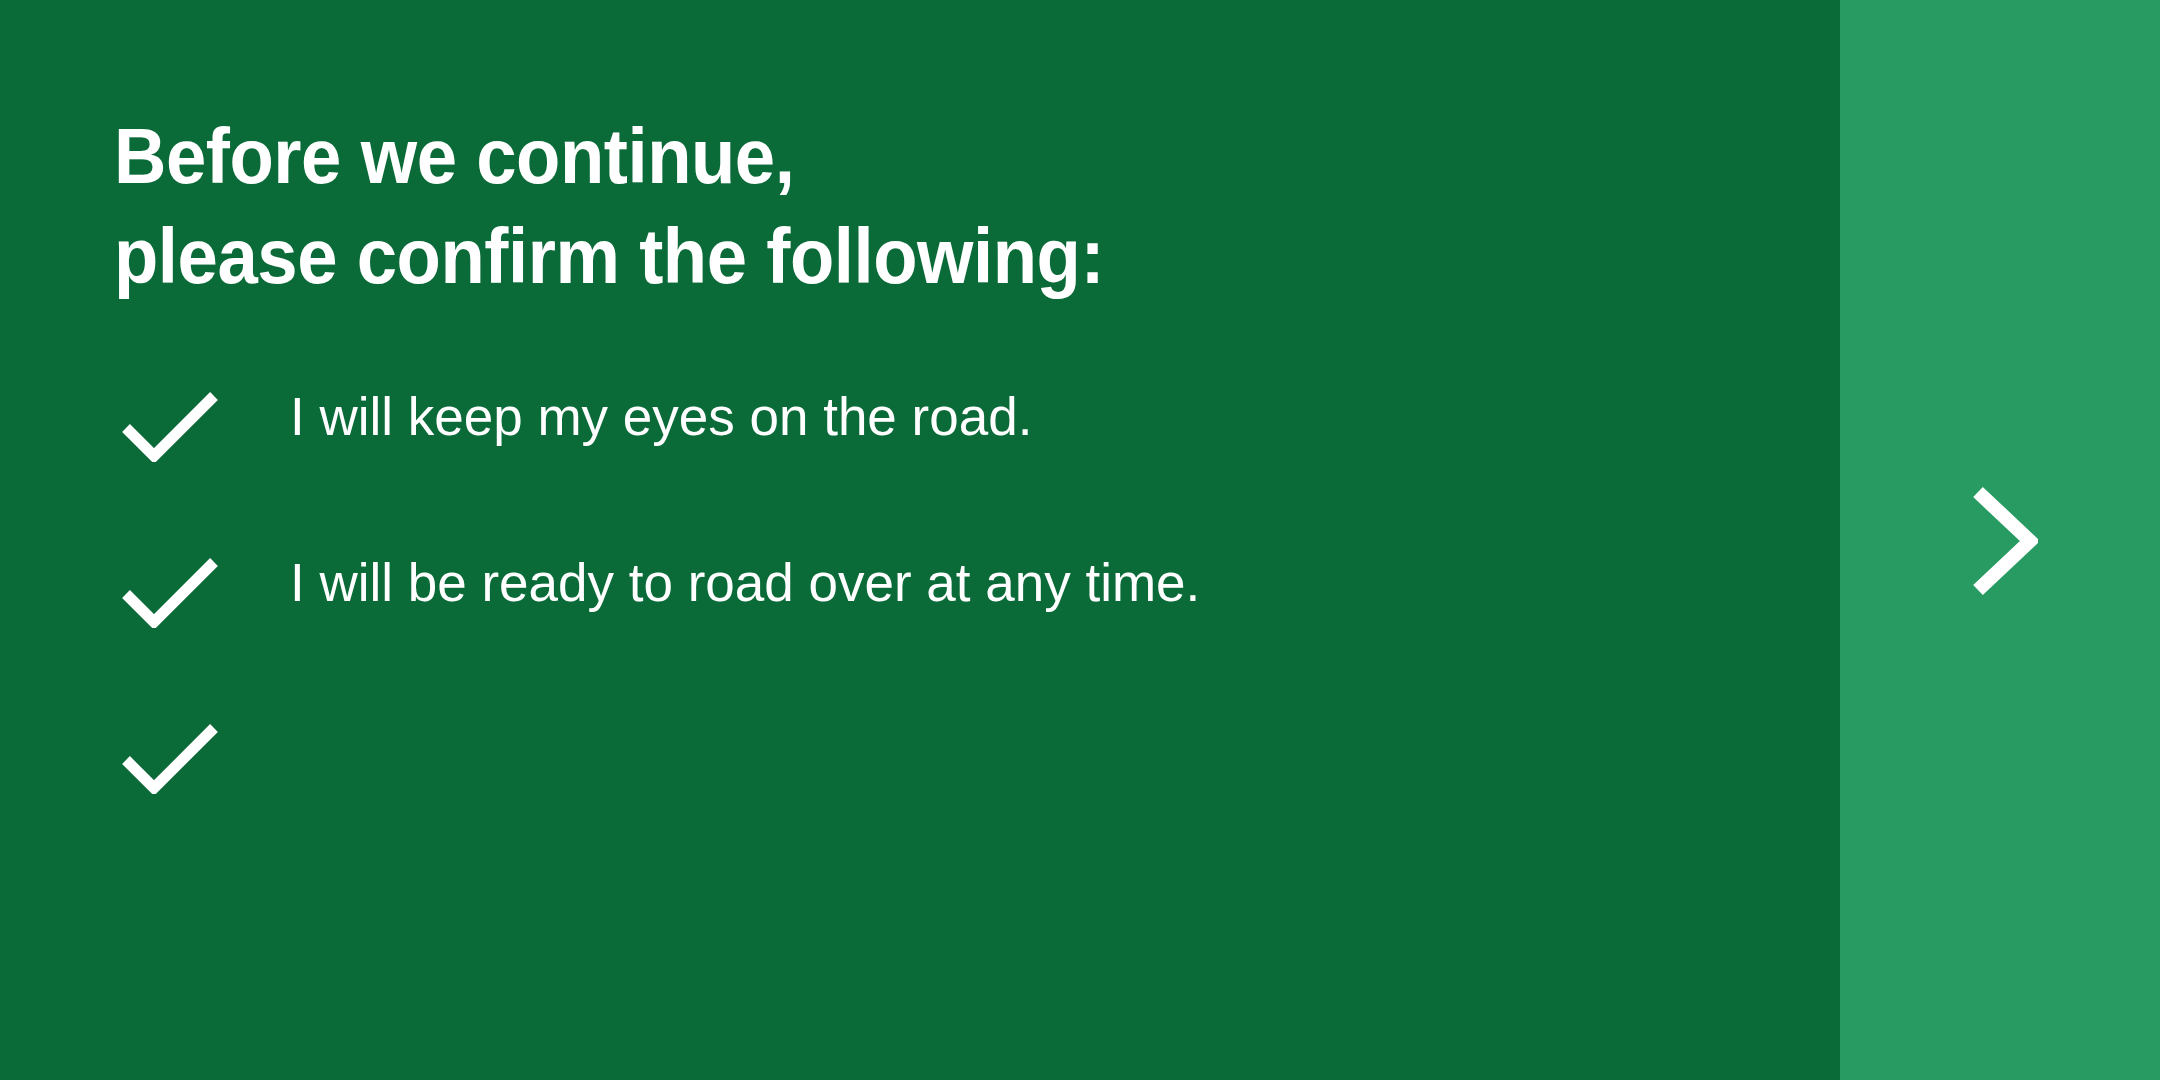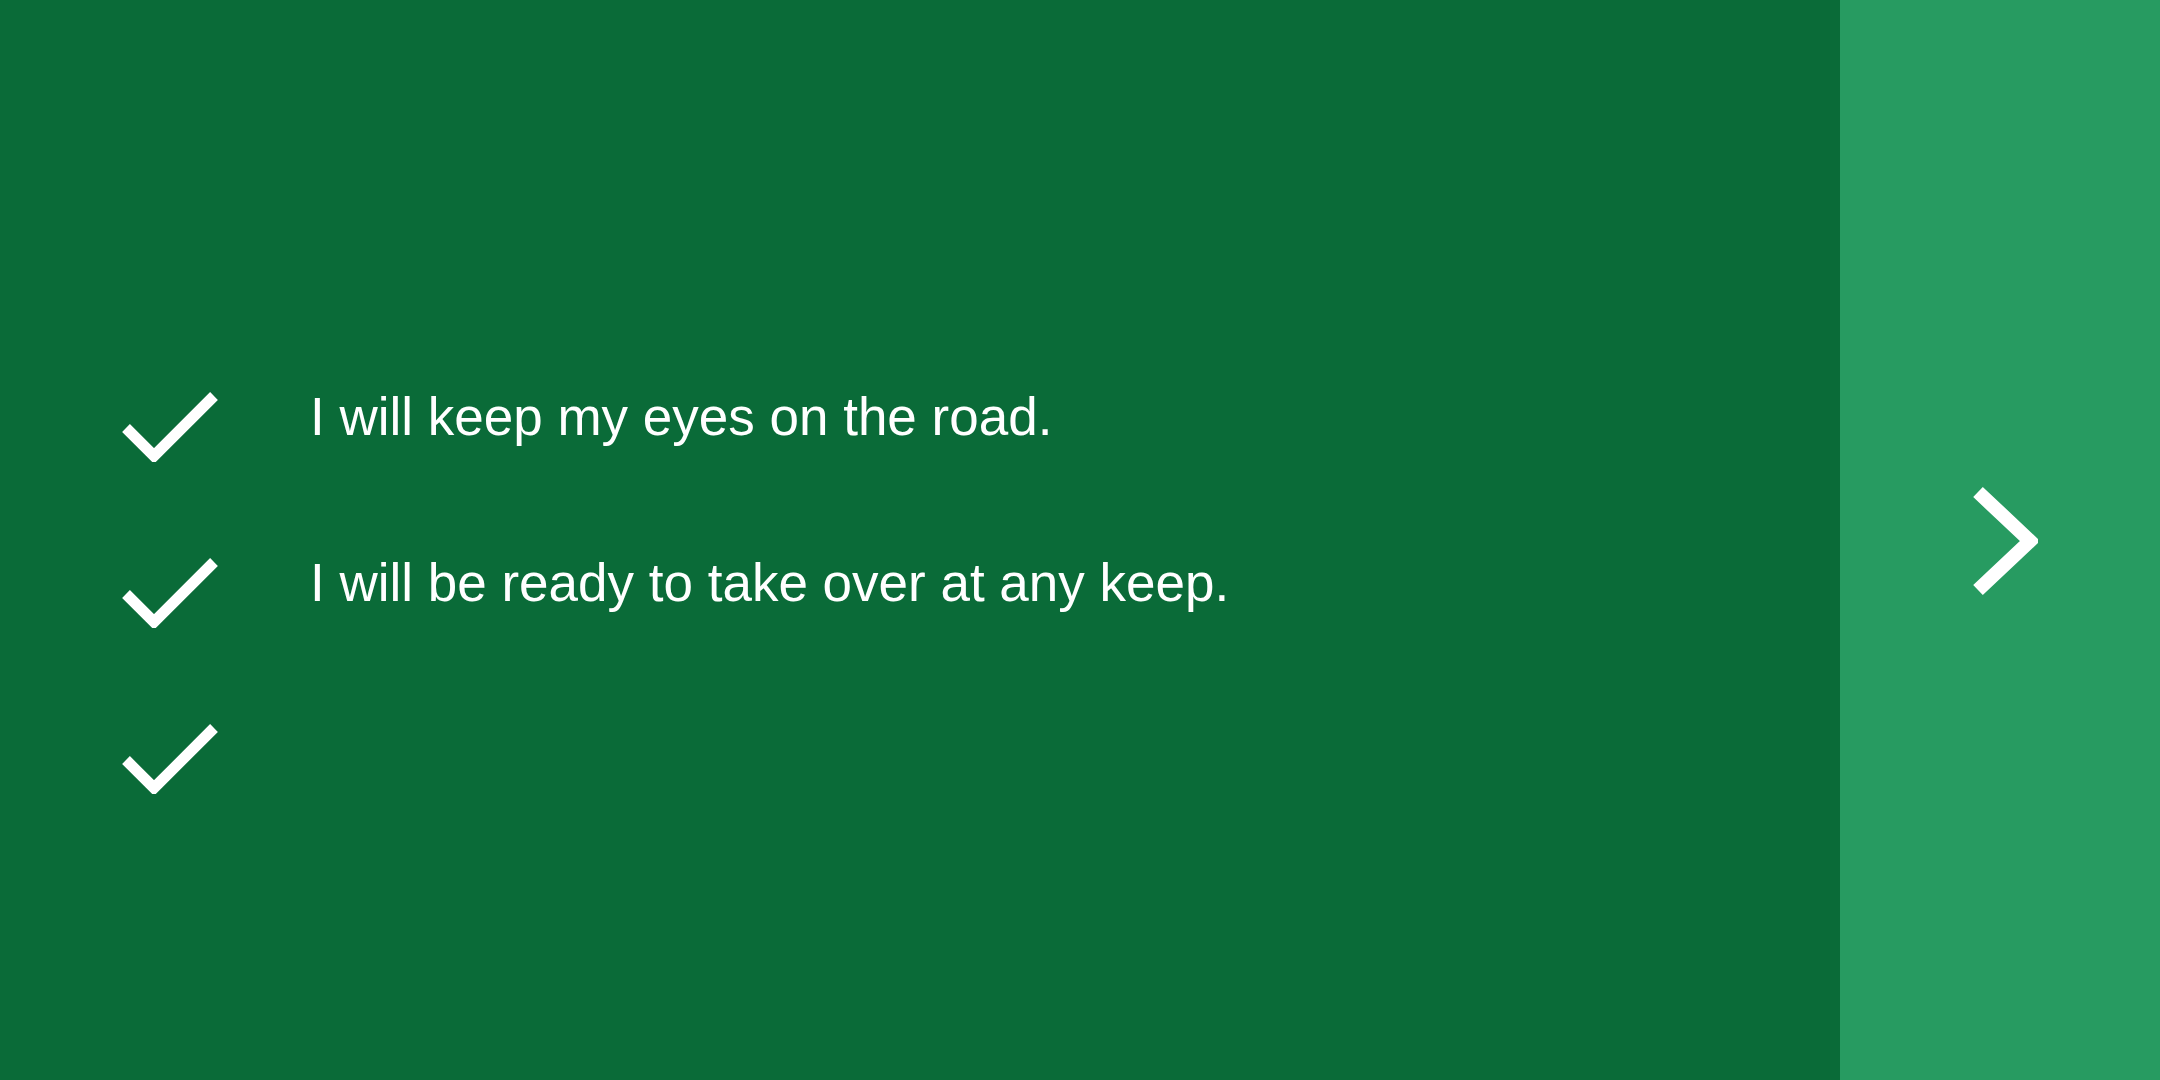--- a/index.html
+++ b/index.html
@@ -86,21 +86,20 @@
 
   .check-label {
     color: #ffffff;
     font-family: "Liberation Sans", sans-serif;
     font-weight: normal;
     font-size: 53px;
     line-height: 66px;
     letter-spacing: 0px;
     white-space: nowrap;
     padding-top: 2px;
-    margin-left: 20px;
   }
 
   
   #next-panel {
     position: relative;
     width: 320px;
     height: 1080px;
     flex: 0 0 320px;
     background: #279b61;
     cursor: pointer;
@@ -124,39 +123,43 @@
     margin-left: 6px;
   }
 </style>
 </head>
 <body>
 
 <div id="screen">
 
   <div id="main-panel">
 
+    <div id="heading">
+      <span class="heading-line">Before we continue,</span>
+      <span class="heading-line">please confirm the following:</span>
+    </div>
 
     <div id="checklist">
 
       <div class="check-row">
         <span class="check-icon">
           <svg viewBox="0 0 96 72" xmlns="http://www.w3.org/2000/svg" aria-hidden="true">
             <path d="M4 38 L32 66 L92 6" fill="none" stroke="#ffffff" stroke-width="11" stroke-linecap="butt" stroke-linejoin="miter"></path>
           </svg>
         </span>
         <span class="check-label">I will keep my eyes on the road.</span>
       </div>
 
       <div class="check-row">
         <span class="check-icon">
           <svg viewBox="0 0 96 72" xmlns="http://www.w3.org/2000/svg" aria-hidden="true">
             <path d="M4 38 L32 66 L92 6" fill="none" stroke="#ffffff" stroke-width="11" stroke-linecap="butt" stroke-linejoin="miter"></path>
           </svg>
         </span>
-        <span class="check-label">I will be ready to take over at any keep.</span>
+        <span class="check-label">I will be ready to road over at any time.</span>
       </div>
 
       <div class="check-row">
         <span class="check-icon">
           <svg viewBox="0 0 96 72" xmlns="http://www.w3.org/2000/svg" aria-hidden="true">
             <path d="M4 38 L32 66 L92 6" fill="none" stroke="#ffffff" stroke-width="11" stroke-linecap="butt" stroke-linejoin="miter"></path>
           </svg>
         </span>
       </div>
 

